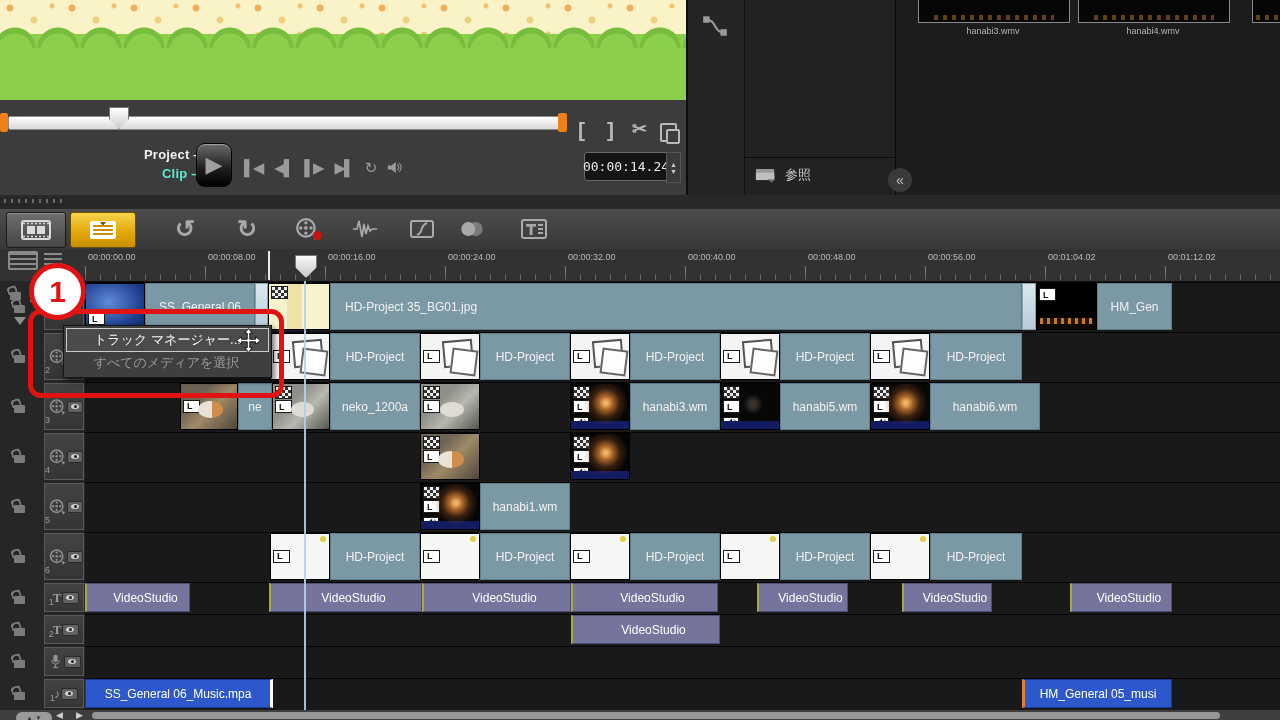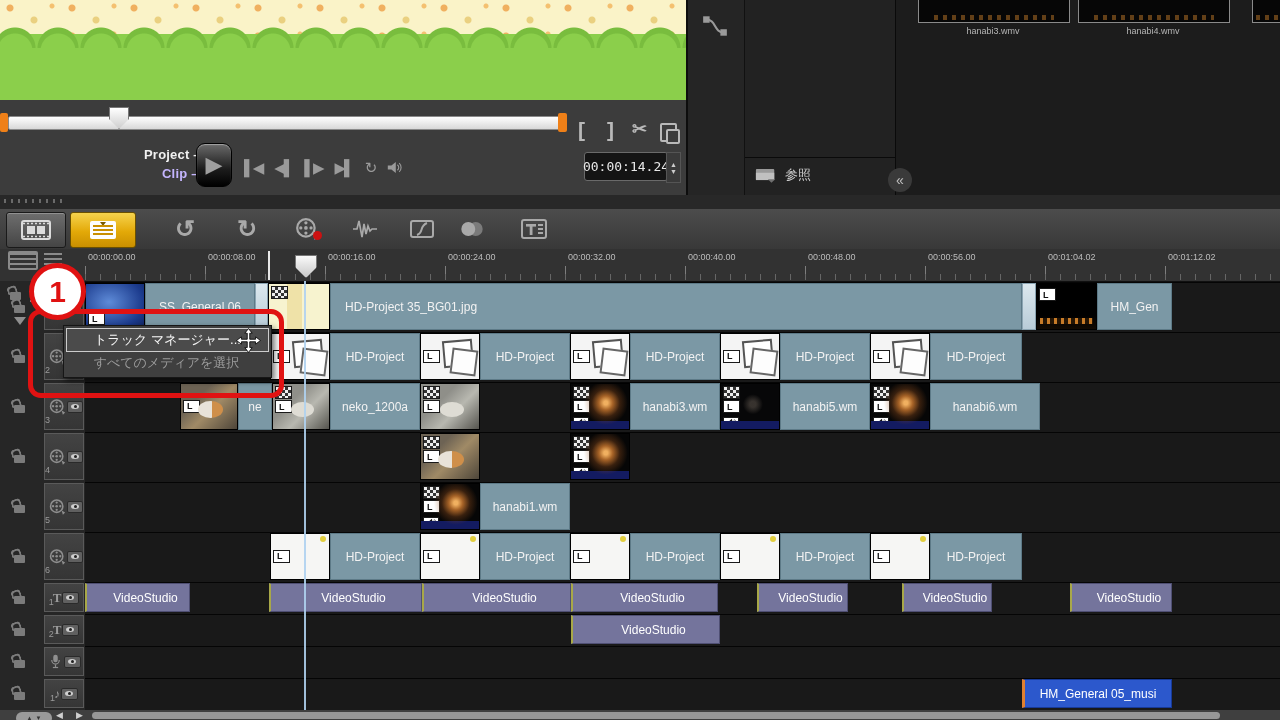--- a/index.html
+++ b/index.html
@@ -248,21 +248,21 @@
     <div class="seekbar abs"></div>
     <div class="seekcapR abs"></div>
     <div class="seekthumb abs"></div>
 
     <div class="markicons abs" style="left:578px">[</div>
     <div class="markicons abs" style="left:607px">]</div>
     <div class="markicons abs" style="left:632px;font-size:18px">✂</div>
     <div class="copyicon abs"></div>
 
     <div class="pclabel abs" style="left:144px;top:147px;color:#f0f0f0"><span>Project</span>&nbsp;–</div>
-    <div class="pclabel abs" style="left:162px;top:166px;color:#c4b5fd"><span>Clip</span>&nbsp;–</div>
+    <div class="pclabel abs" style="left:162px;top:166px;color:#5eead4"><span>Clip</span>&nbsp;–</div>
     <div id="play-btn" class="abs">▶</div>
     <div id="transport-row" class="transport abs" style="left:238px">
         <span style="margin: 0px 6px;">▌◀</span>
         <span style="margin: 0px 6px;">◀▌</span>
         <span style="margin: 0px 6px;">▌▶</span>
         <span style="margin: 0px 6px;">▶▌</span>
         <span style="margin: 0px 6px;">↻</span>
         <span style="margin: 0px 6px; color: rgb(154, 154, 154);"><svg width="16" height="13">
             <use href="#sym-speaker"></use>
           </svg></span>
@@ -678,20 +678,21 @@
         </svg>
         <span class="eyebadge"></span>
       </div>
       <div class="rowbg" style="top: 397px; height: 31px;"></div>
       <div class="lock" style="top: 410.5px;"></div>
       <div class="hdrbox" style="top: 398px; height: 29px;">
         <span class="hdrnum">1</span>
         <span class="hdrnote">♪</span>
         <span class="eyebadge"></span>
       </div>
+      <div class="clip mclip edge-rw" style="left: 85px; top: 398px; width: 188px; height: 29px;">SS_General 06_Music.mpa</div>
       <div class="clip mclip edge-lo" style="left: 1022px; top: 398px; width: 150px; height: 29px;">HM_General 05_musi</div>
     </div>
 
   <div id="ctx-menu" class="abs">
     <div class="mi" id="mi-0">トラック マネージャー...</div>
     <div class="mi" id="mi-1">すべてのメディアを選択</div>
   </div>
   <svg id="move-cursor" class="abs" width="25" height="25">
       <use href="#sym-move"></use>
     </svg>

